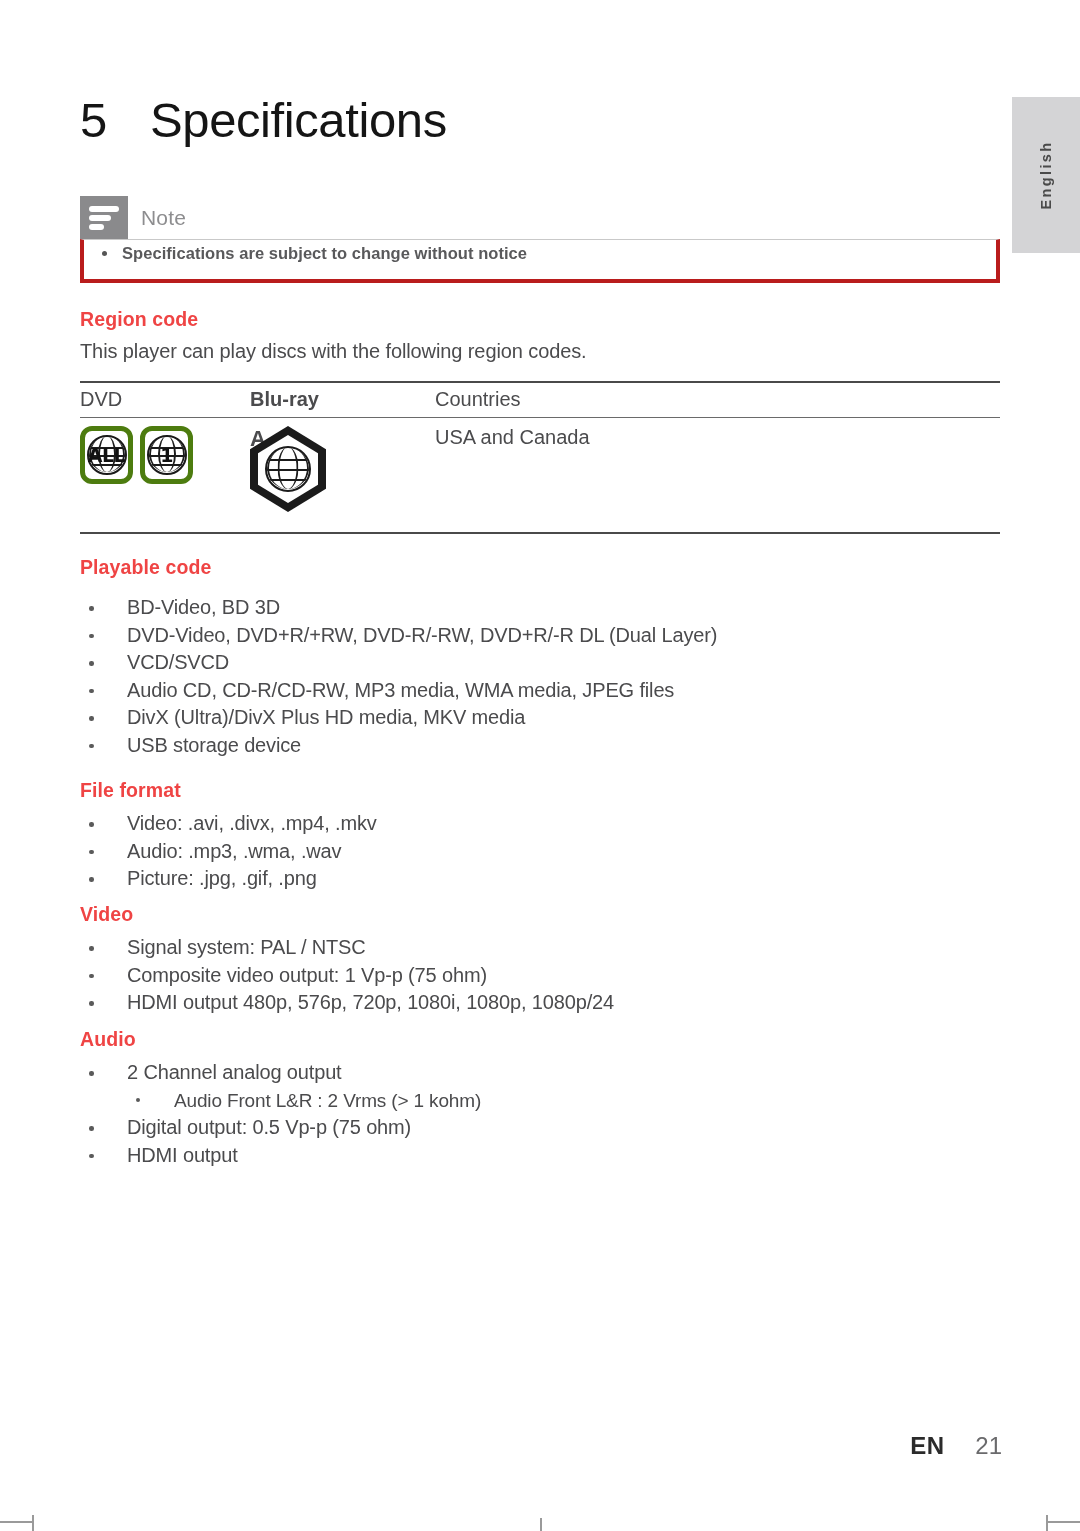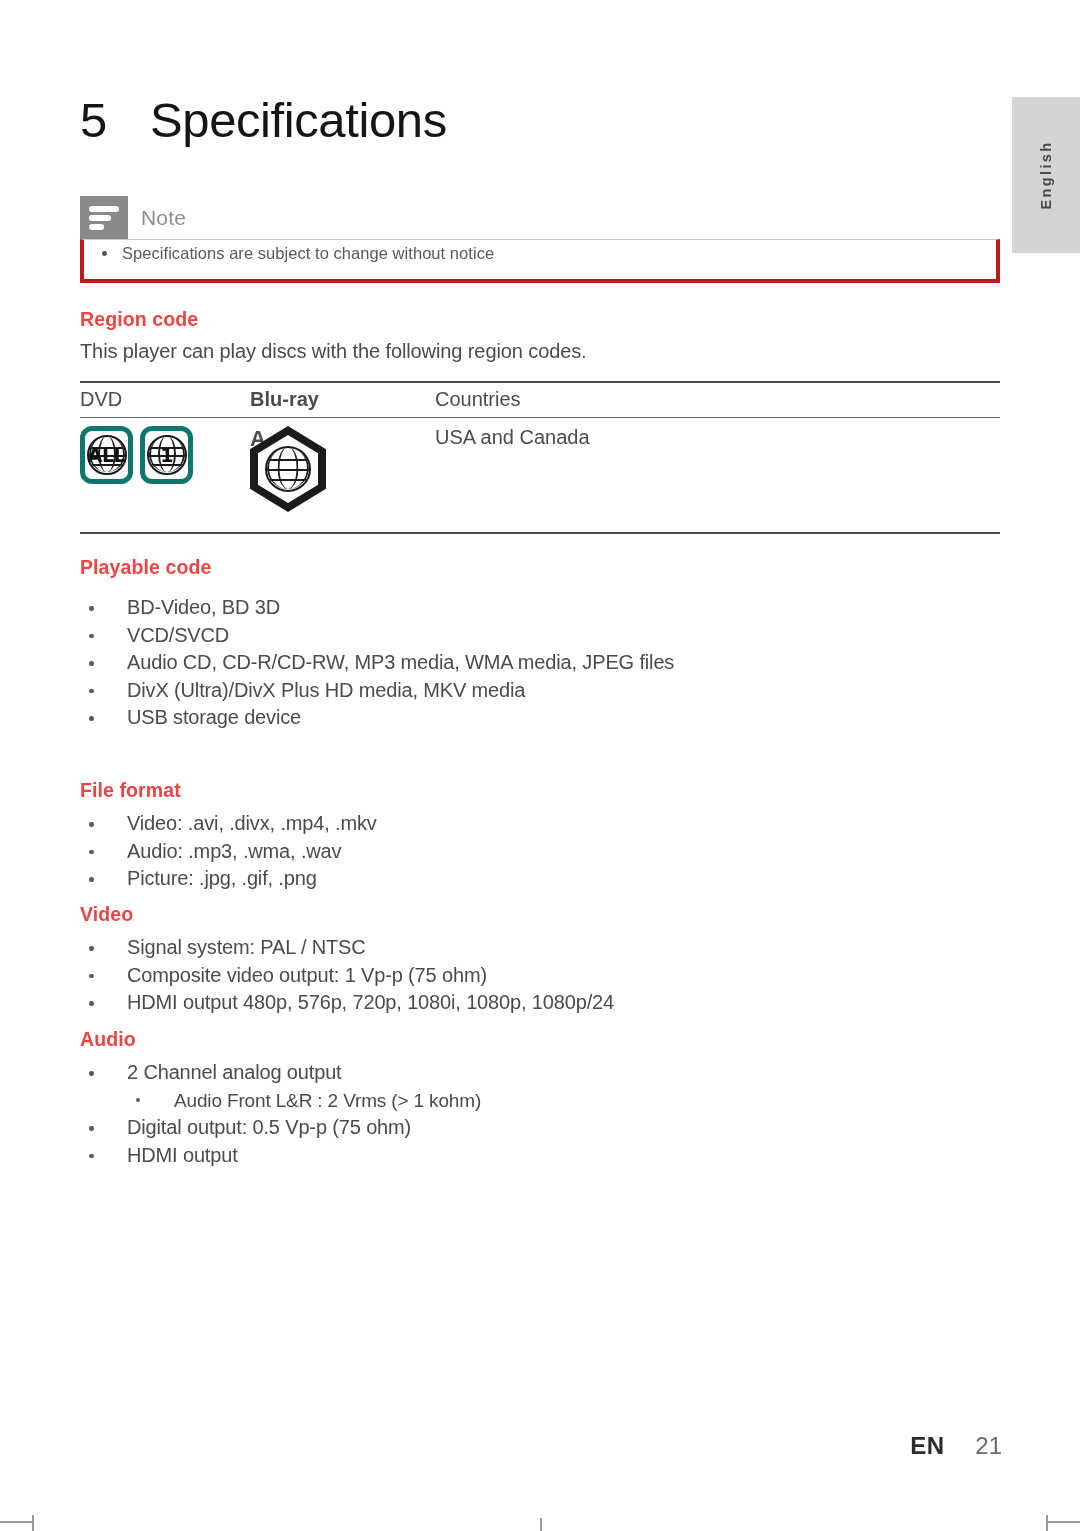--- a/index.html
+++ b/index.html
@@ -86,20 +86,21 @@
     margin-left: 13px;
     font-size: 21px;
     color: #8d8d8f;
     letter-spacing: 0.2px;
   }
   .note-body {
     border: 4px solid #b91c1c;
     border-top: 1px solid #c9c9c9;
     height: 39px;
     position: relative;
+    font-weight: bold;
   }
   .note-body .bullet {
     position: absolute;
     left: 18px;
     top: 11px;
     width: 5px;
     height: 5px;
     border-radius: 50%;
     background: #555;
   }
@@ -140,21 +141,21 @@
   .rrow .c1 { width: 170px; }
   .rrow .c2 { width: 185px; font-weight: bold; }
   .rrow .c3 { flex: 1; }
   .rhead { padding: 5px 0 6px 0; }
   .rbody { padding-top: 8px; height: 106px; position: relative; }
 
   
   .dvd-icons { display: flex; gap: 7px; }
   .dvd-badge {
     width: 53px; height: 58px;
-    border: 5px solid #0f766e;
+    border: 5px solid #4d7c0f;
     border-radius: 12px;
     position: relative;
     background: #fff;
     box-sizing: border-box;
   }
   .globe {
     position: absolute;
     left: 50%; top: 50%;
     transform: translate(-50%,-50%);
     width: 40px; height: 40px;
@@ -352,20 +353,21 @@
     </div>
     <div class="c3">USA and Canada</div>
   </div>
   <div class="rule-bot"></div>
 </div>
 
 <div class="blk" style="top:556px;">
   <div class="sec-head">Playable code</div>
   <ul class="plist" style="margin-top:15px;">
     <li>BD-Video, BD 3D</li>
+    <li>DVD-Video, DVD+R/+RW, DVD-R/-RW, DVD+R/-R DL (Dual Layer)</li>
     <li>VCD/SVCD</li>
     <li>Audio CD, CD-R/CD-RW, MP3 media, WMA media, JPEG files</li>
     <li>DivX (Ultra)/DivX Plus HD media, MKV media</li>
     <li>USB storage device</li>
   </ul>
 </div>
 
 <div class="blk" style="top:779px;">
   <div class="sec-head">File format</div>
   <ul class="plist" style="margin-top:8px;">

